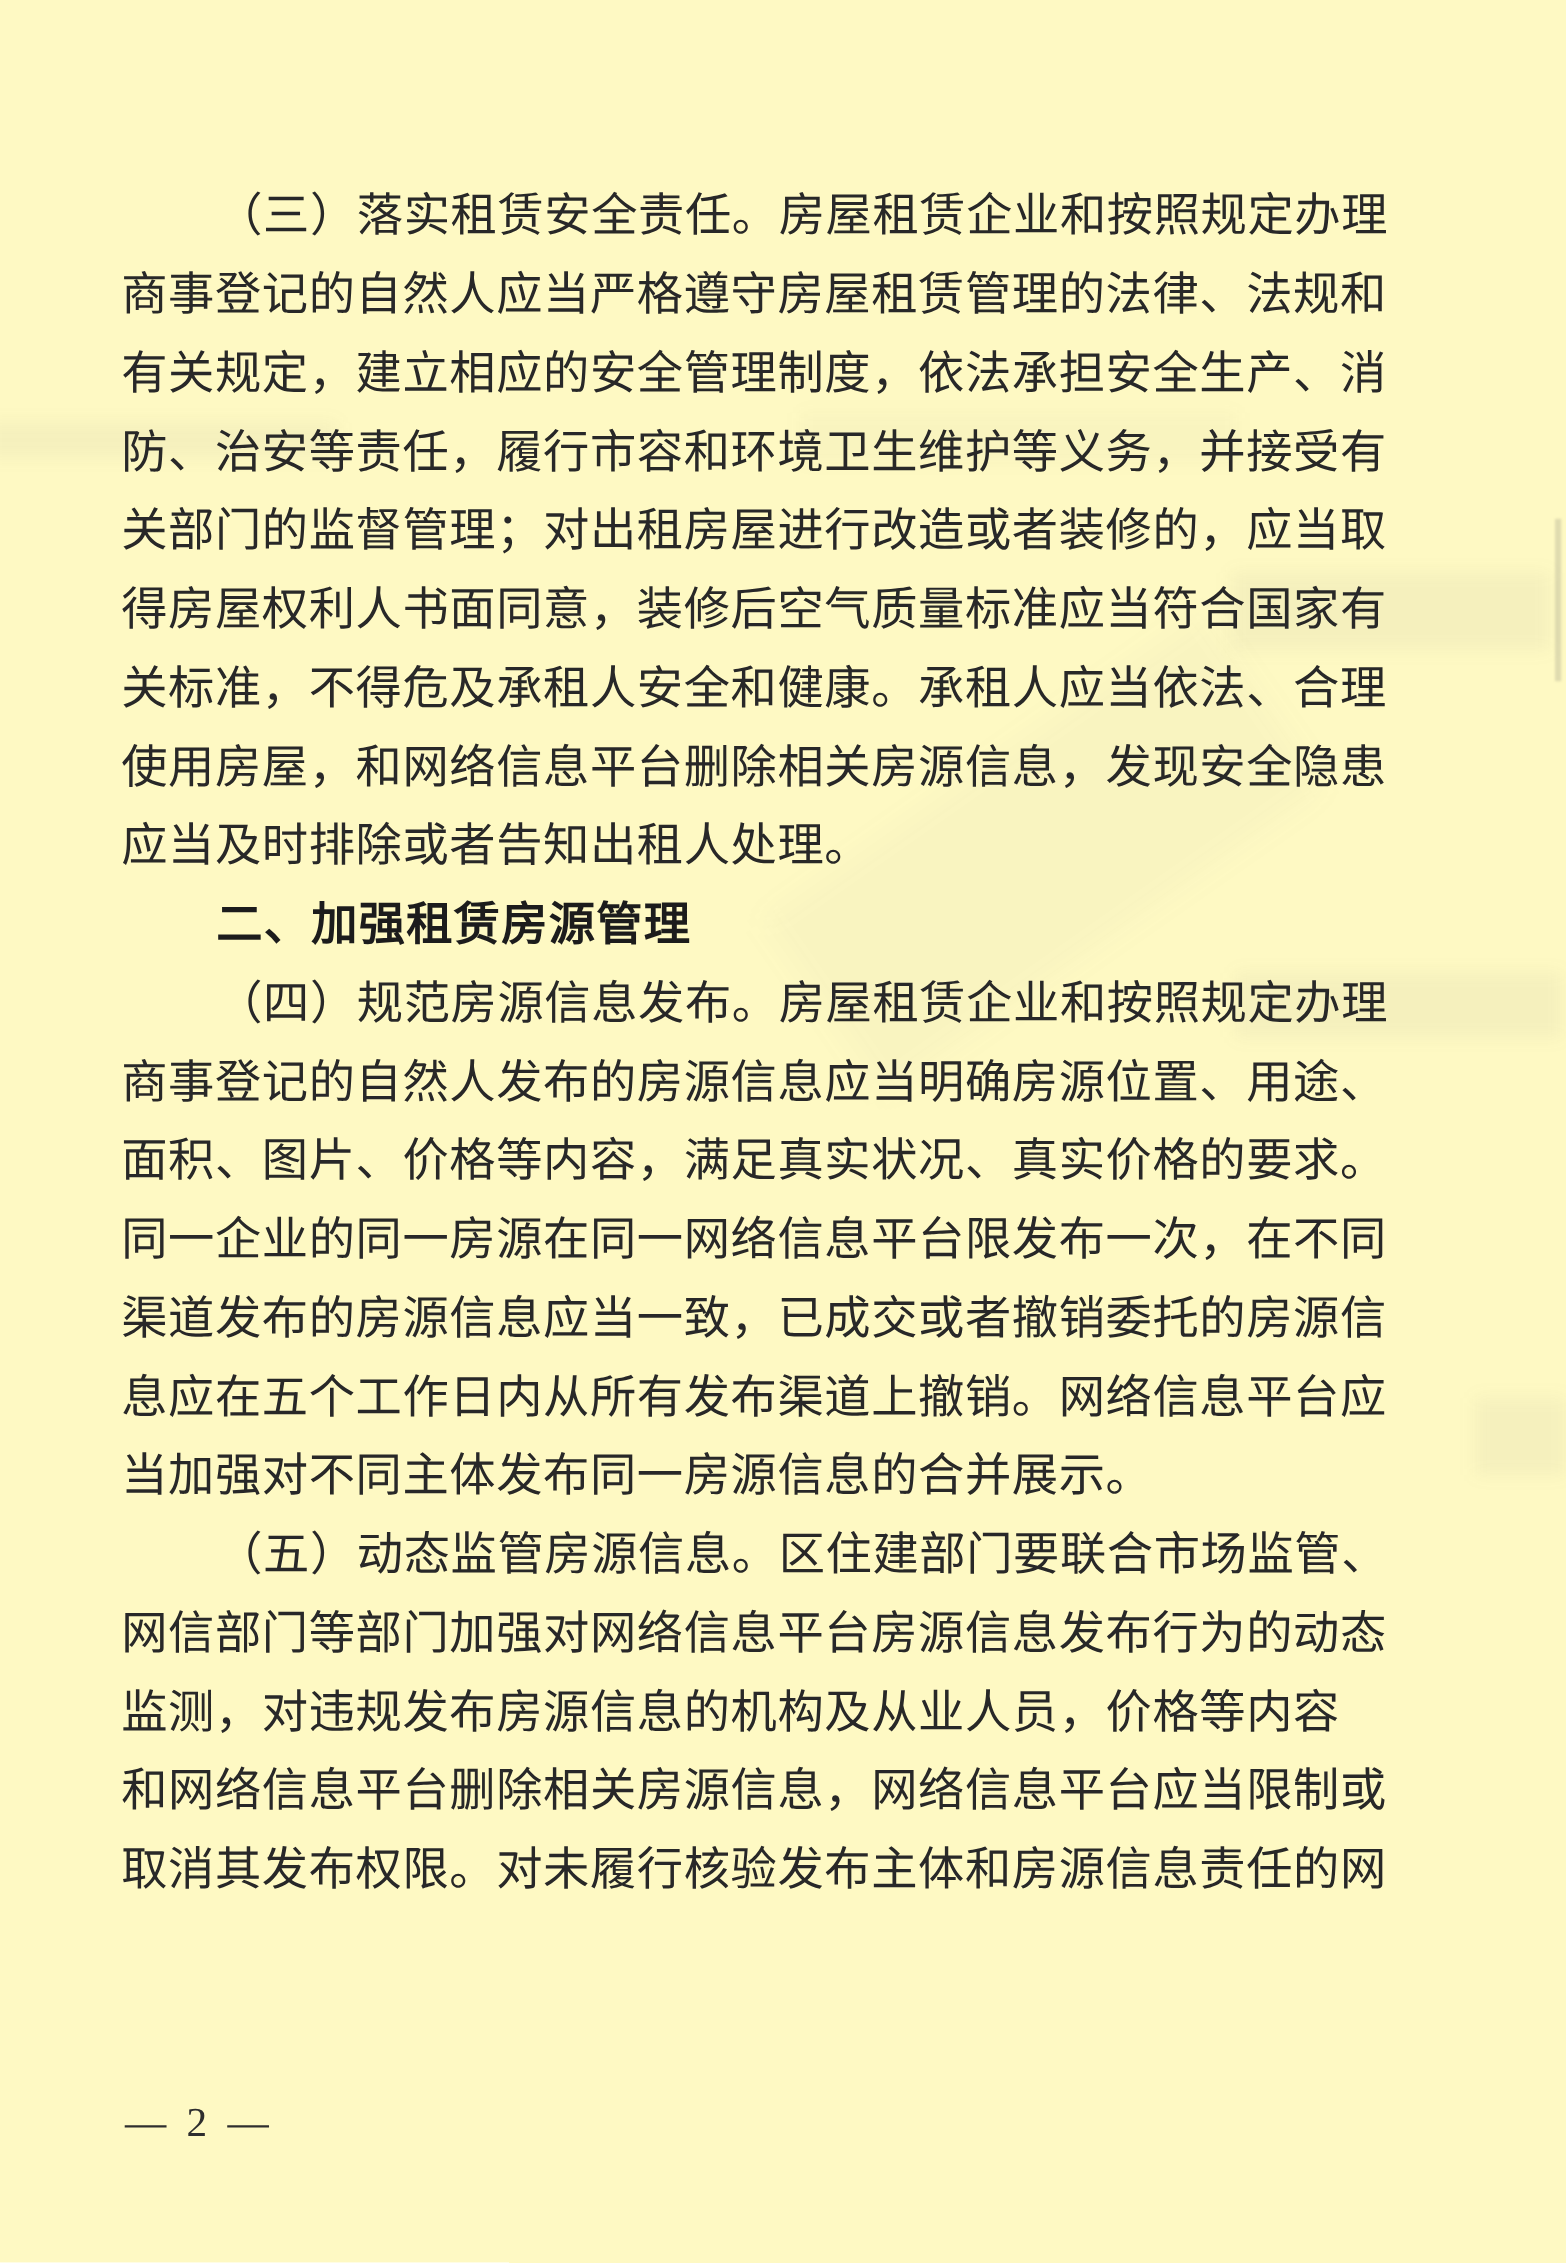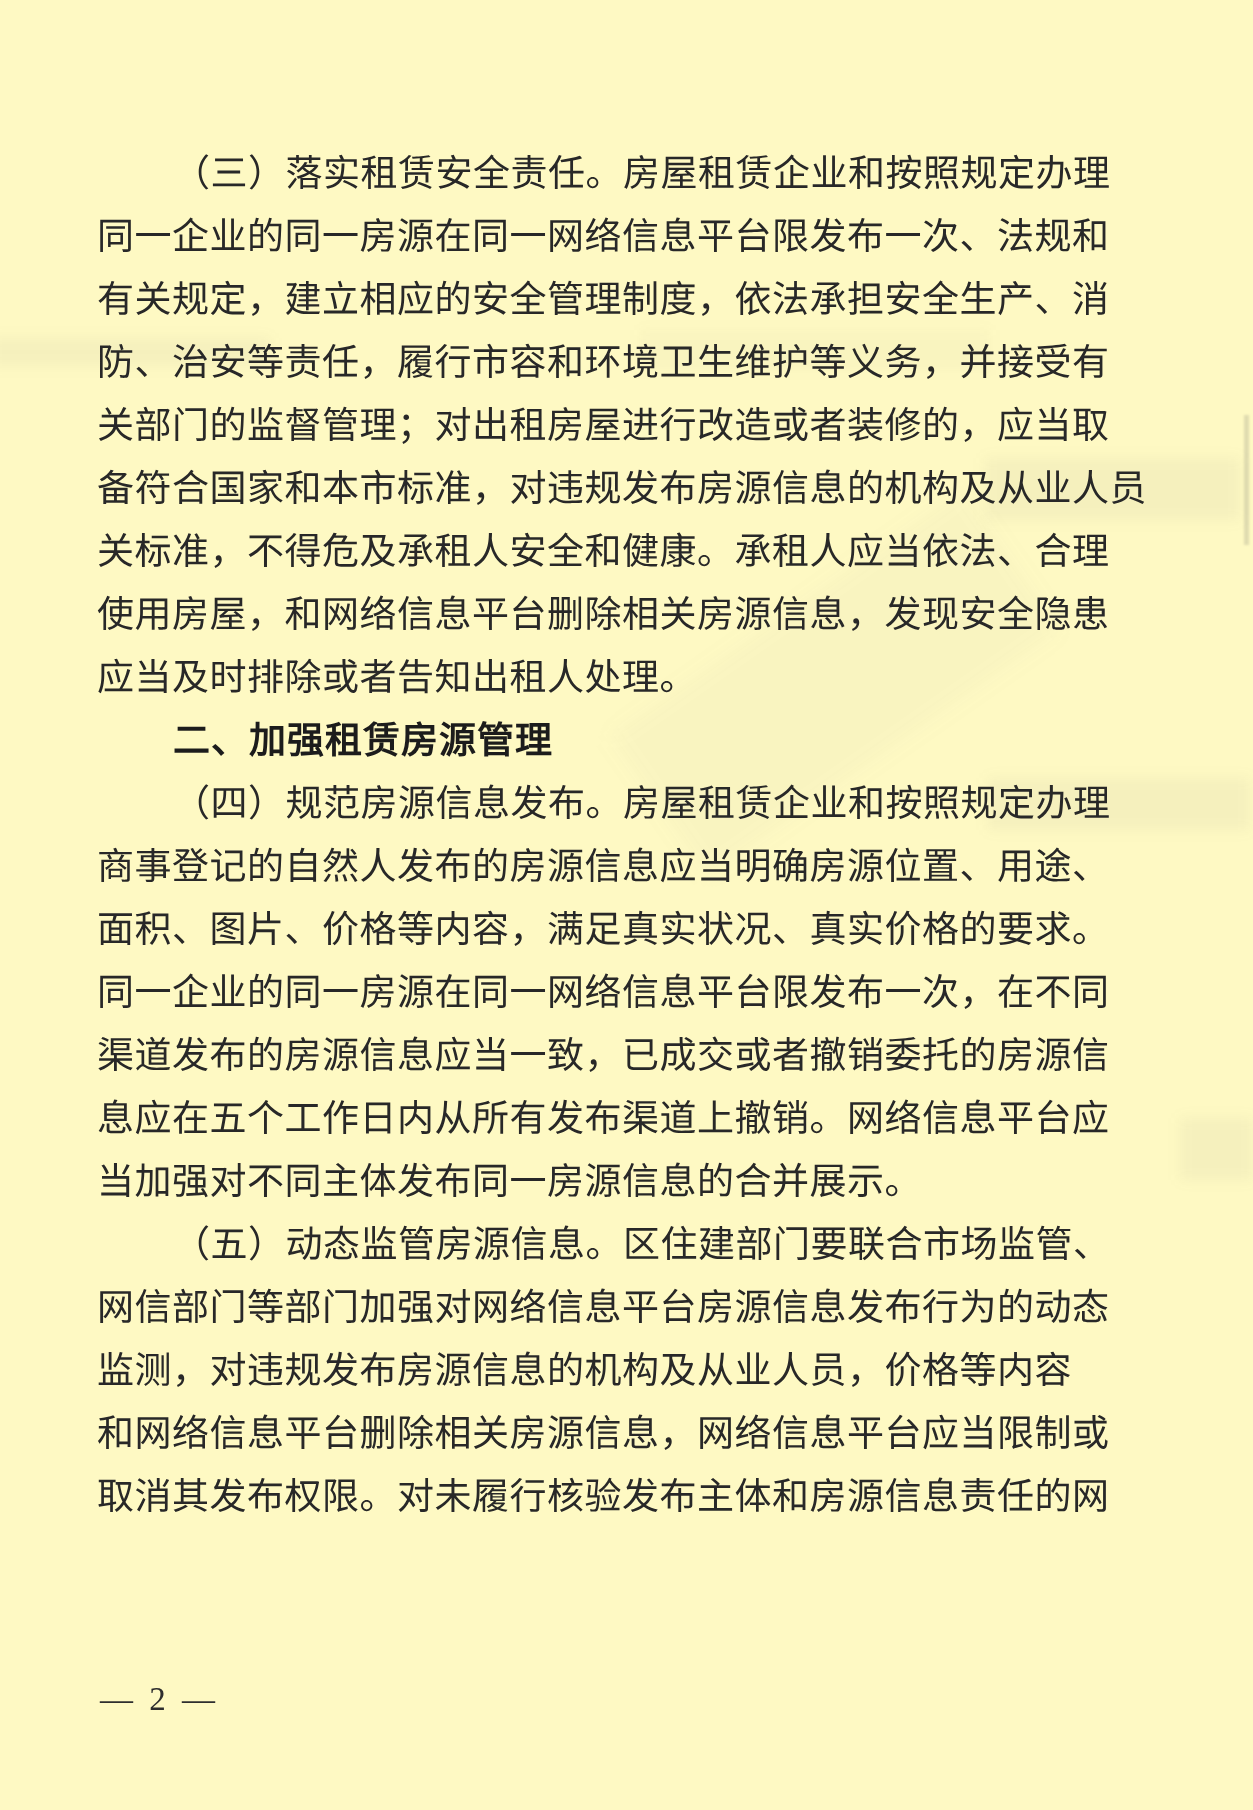--- a/index.html
+++ b/index.html
@@ -77,25 +77,25 @@
   <div class="artifact a1"></div>
   <div class="artifact a2"></div>
   <div class="artifact a3"></div>
   <div class="artifact a4"></div>
   <div class="artifact a5"></div>
   <div class="artifact a6"></div>
   <div class="artifact a7"></div>
 
   <div class="content" id="lines-container">
       <div class="line indent">（三）落实租赁安全责任。房屋租赁企业和按照规定办理</div>
-      <div class="line">同一企业的同一房源在同一网络信息平台限发布一次、法规和</div>
+      <div class="line">商事登记的自然人应当严格遵守房屋租赁管理的法律、法规和</div>
       <div class="line">有关规定，建立相应的安全管理制度，依法承担安全生产、消</div>
       <div class="line">防、治安等责任，履行市容和环境卫生维护等义务，并接受有</div>
       <div class="line">关部门的监督管理；对出租房屋进行改造或者装修的，应当取</div>
-      <div class="line">备符合国家和本市标准，对违规发布房源信息的机构及从业人员</div>
+      <div class="line">得房屋权利人书面同意，装修后空气质量标准应当符合国家有</div>
       <div class="line">关标准，不得危及承租人安全和健康。承租人应当依法、合理</div>
       <div class="line">使用房屋，和网络信息平台删除相关房源信息，发现安全隐患</div>
       <div class="line">应当及时排除或者告知出租人处理。</div>
       <div class="line heading indent">二、加强租赁房源管理</div>
       <div class="line indent">（四）规范房源信息发布。房屋租赁企业和按照规定办理</div>
       <div class="line">商事登记的自然人发布的房源信息应当明确房源位置、用途、</div>
       <div class="line">面积、图片、价格等内容，满足真实状况、真实价格的要求。</div>
       <div class="line">同一企业的同一房源在同一网络信息平台限发布一次，在不同</div>
       <div class="line">渠道发布的房源信息应当一致，已成交或者撤销委托的房源信</div>
       <div class="line">息应在五个工作日内从所有发布渠道上撤销。网络信息平台应</div>

